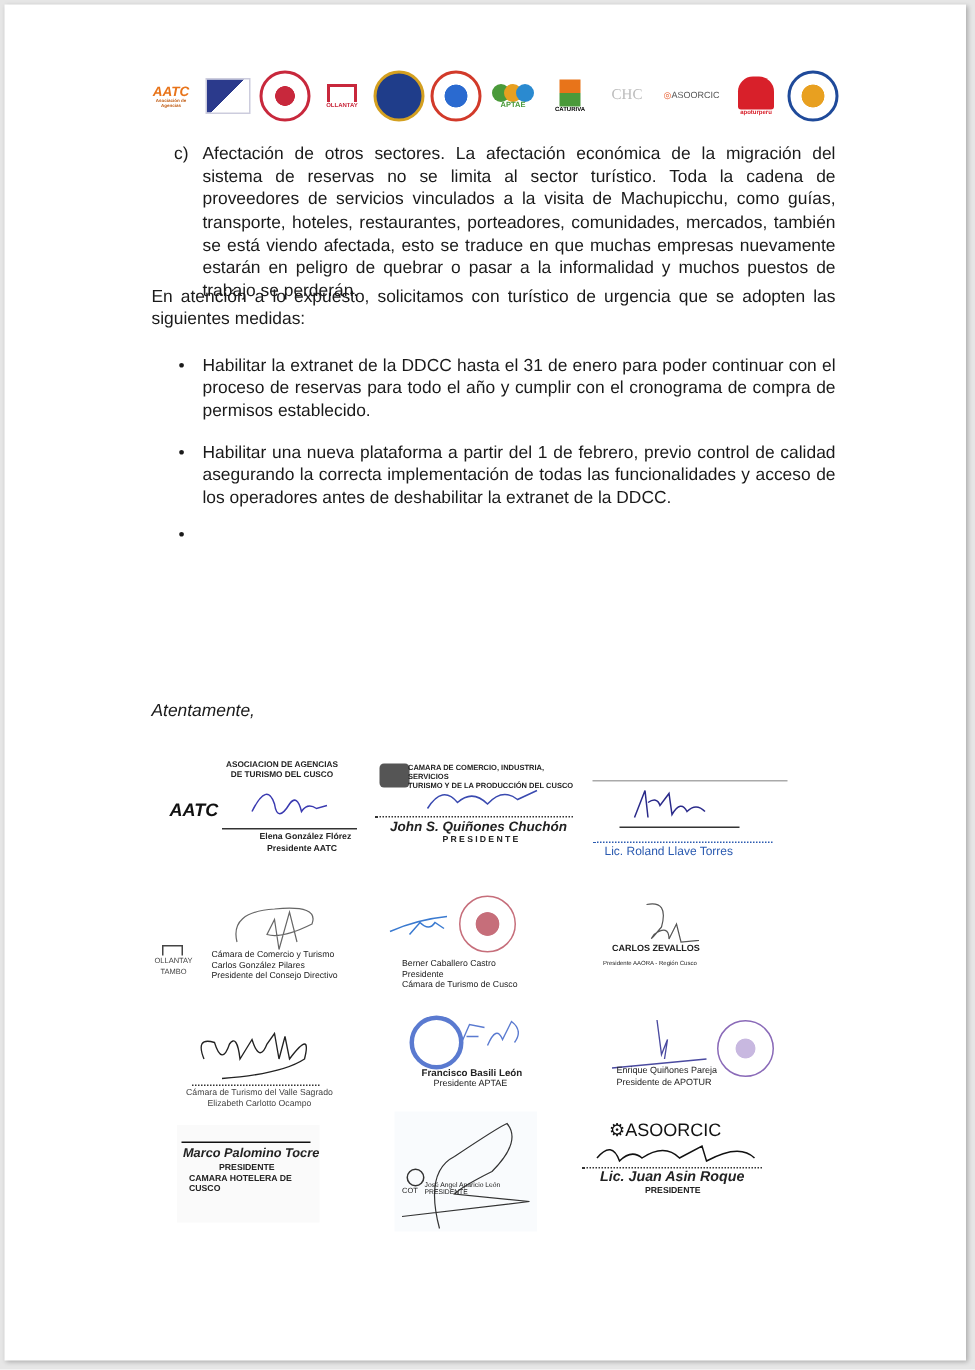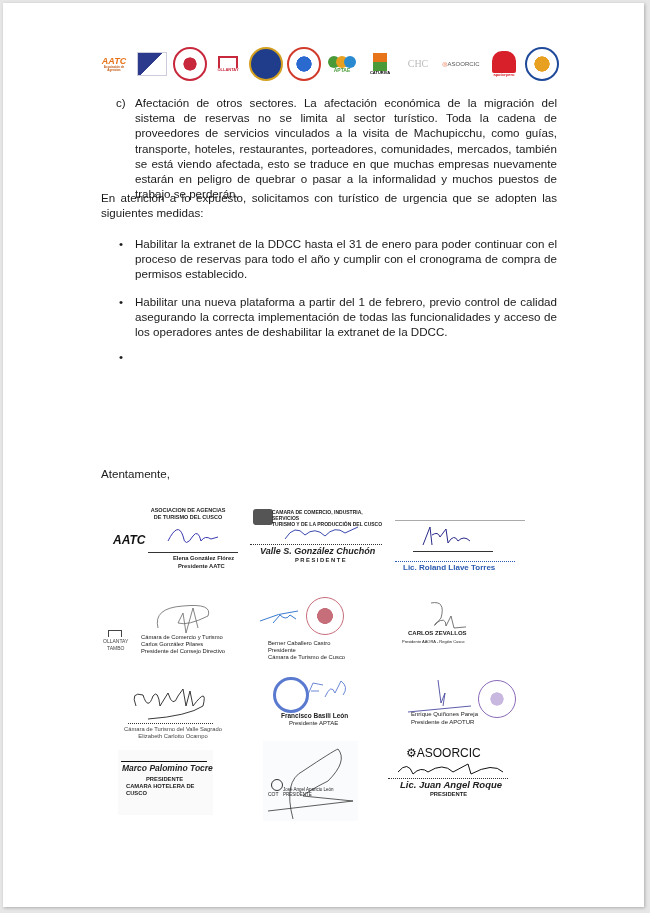--- a/index.html
+++ b/index.html
@@ -101,21 +101,21 @@
     </div>
   </div>
 
   <div class="text" style="top:346px;">
     <div class="item">
       <span class="bullet">•</span>
     </div>
   </div>
 
 
-  <div class="text" style="top:463px;">Atentamente,</div>
+  <div class="text" style="top:463px;font-style:italic;">Atentamente,</div>
 
   <div class="sigs">
 
     <div class="sig" style="left:10px;top:5px;width:130px;height:75px;">
       <div class="small bold" style="position:absolute;left:40px;top:4px;text-align:center;width:80px;font-size:5.5px;">
         <div>ASOCIACION DE AGENCIAS</div>
         <div>DE TURISMO DEL CUSCO</div>
       </div>
       <div style="position:absolute;left:5px;top:30px;font-size:12px;font-weight:bold;font-style:italic;color:#111;">AATC</div>
       <svg class="scrib" style="left:55px;top:18px;" width="60" height="30">
@@ -129,32 +129,32 @@
     <div class="sig" style="left:152px;top:5px;width:135px;height:70px;">
       <div style="position:absolute;left:3px;top:6px;width:20px;height:16px;background:#555;border-radius:3px;"></div>
       <div class="small bold" style="position:absolute;left:22px;top:6px;font-size:5px;line-height:6px;">
         <div>CAMARA DE COMERCIO, INDUSTRIA, SERVICIOS</div>
         <div>TURISMO Y DE LA PRODUCCIÓN DEL CUSCO</div>
       </div>
       <svg class="scrib" style="left:30px;top:18px;" width="80" height="22">
           <path d="M5 18 Q15 2 25 14 Q35 5 45 15 Q55 4 65 12 L78 6" stroke="#3a4ab0" fill="none" stroke-width="1"></path>
         </svg>
       <div class="dotline" style="left:0;top:41px;width:132px;"></div>
-      <div style="position:absolute;left:10px;top:43px;font-size:9px;font-weight:bold;font-style:italic;">Valle S. González Chuchón</div>
+      <div style="position:absolute;left:10px;top:43px;font-size:9px;font-weight:bold;font-style:italic;">John S. Quiñones Chuchón</div>
       <div class="small bold" style="position:absolute;left:45px;top:54px;letter-spacing:1.5px;">PRESIDENTE</div>
     </div>
 
     <div class="sig" style="left:295px;top:5px;width:135px;height:70px;">
       <div style="position:absolute;left:2px;top:17px;width:130px;border-top:1px solid #aaa;"></div>
       <svg class="scrib" style="left:25px;top:20px;" width="60" height="28">
           <path d="M5 22 L12 4 L14 22 M14 12 Q20 8 22 14 L28 6 L30 20 Q36 10 40 18 Q46 12 52 18" stroke="#2a2a8a" fill="none" stroke-width="1"></path>
         </svg>
       <div style="position:absolute;left:20px;top:48px;width:80px;border-top:1px solid #333;"></div>
       <div class="dotline" style="left:2px;top:58px;width:120px;border-color:#2a5ab0;"></div>
-      <div style="position:absolute;left:10px;top:60px;font-size:8px;font-weight:bold;color:#2a5ab0;">Lic. Roland Llave Torres</div>
+      <div style="position:absolute;left:10px;top:60px;font-size:8px;font-weight:normal;color:#2a5ab0;">Lic. Roland Llave Torres</div>
     </div>
 
     <div class="sig" style="left:5px;top:95px;width:145px;height:70px;">
       <svg class="scrib" style="left:45px;top:5px;" width="70" height="40">
           <path d="M10 30 Q5 10 35 8 Q65 5 60 18 Q40 28 30 25 L35 15 L38 35 L45 10 L50 30" stroke="#666" fill="none" stroke-width="0.8"></path>
         </svg>
       <div style="position:absolute;left:5px;top:37px;width:12px;height:6px;border:1.5px solid #444;border-bottom:none;"></div>
       <div class="small" style="position:absolute;left:0;top:45px;color:#444;font-size:5px;text-align:center;">
         <div>OLLANTAY</div>
         <div>TAMBO</div>
@@ -235,18 +235,18 @@
         <div>PRESIDENTE</div>
       </div>
     </div>
 
     <div class="sig" style="left:290px;top:248px;width:150px;height:60px;">
       <div style="position:absolute;left:18px;top:0px;font-size:12px;color:#111;"><span>⚙</span><span>ASOORCIC</span></div>
       <svg class="scrib" style="left:5px;top:12px;" width="120" height="22">
           <path d="M5 14 Q15 2 20 16 Q28 8 35 14 Q50 4 60 14 L75 6 L78 16 Q100 4 110 14" stroke="#111" fill="none" stroke-width="1"></path>
         </svg>
       <div class="dotline" style="left:0;top:32px;width:120px;"></div>
-      <div style="position:absolute;left:12px;top:33px;font-size:9.5px;font-weight:bold;font-style:italic;">Lic. Juan Angel Roque</div>
+      <div style="position:absolute;left:12px;top:33px;font-size:9.5px;font-weight:bold;font-style:italic;">Lic. Juan Asin Roque</div>
       <div class="small bold" style="position:absolute;left:42px;top:45px;">PRESIDENTE</div>
     </div>
 
   </div>
 </div>
 
 </body></html>

